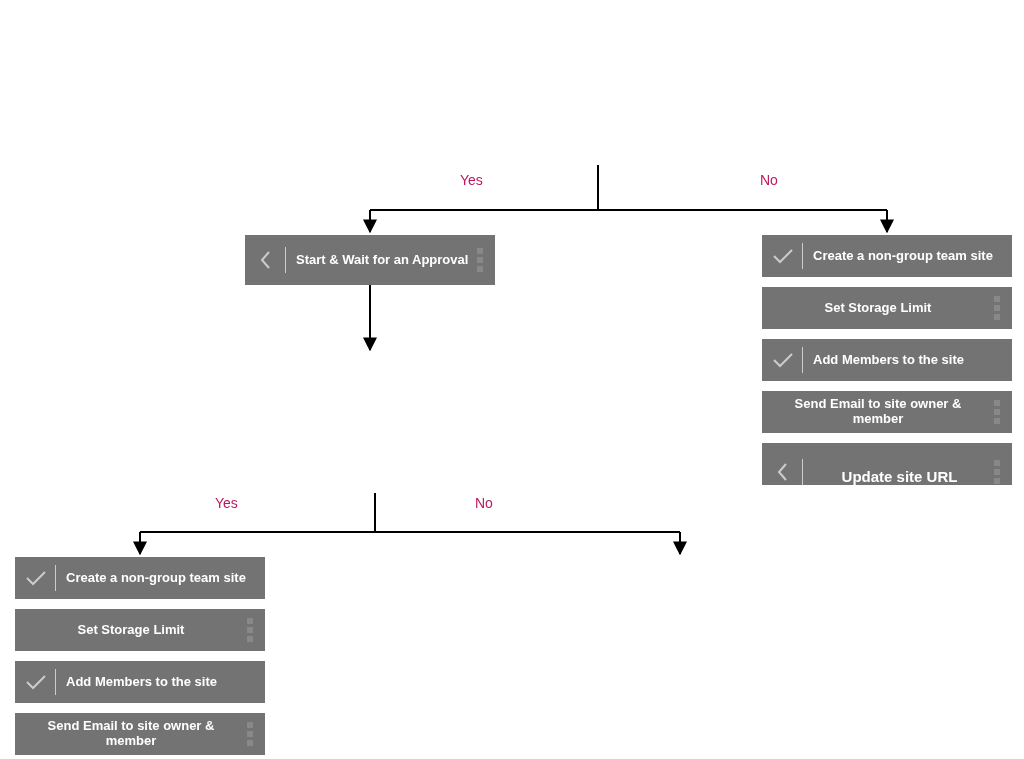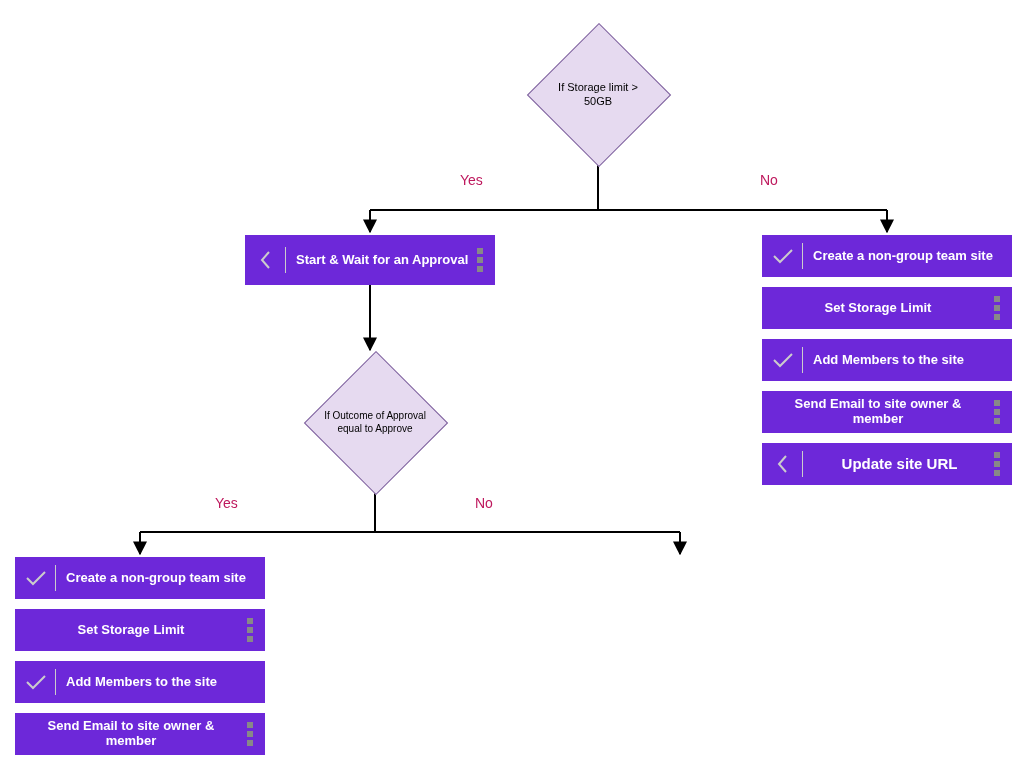--- a/index.html
+++ b/index.html
@@ -2,21 +2,21 @@
 <html><head>
 <meta charset="utf-8">
 <style>
   html,body{margin:0;padding:0;background:#fff;font-family:Arial,Helvetica,sans-serif;}
   .canvas{position:relative;width:1024px;height:759px;}
   svg.lines{position:absolute;left:0;top:0;width:1024px;height:759px;pointer-events:none;}
   .diamond{position:absolute;width:150px;height:100px;}
   .diamond .shape{position:absolute;left:25px;top:0;width:100px;height:100px;background:#e6daf0;border:1px solid #7a5c9a;transform:rotate(45deg);}
   .diamond .txt{position:absolute;left:0;top:0;width:150px;height:100px;display:flex;align-items:center;justify-content:center;text-align:center;font-size:11px;color:#000;padding:0 20px;box-sizing:border-box;line-height:1.3;}
   .lbl{position:absolute;font-size:14px;color:#be185d;}
-  .step{position:absolute;width:250px;height:42px;background:#6d28d9;color:#fff;display:flex;align-items:center;box-sizing:border-box;padding:0 10px 0 8px;}
+  .step{position:absolute;width:250px;height:42px;background:#737373;color:#fff;display:flex;align-items:center;box-sizing:border-box;padding:0 10px 0 8px;}
   .step .ico{width:26px;height:26px;display:flex;align-items:center;justify-content:center;flex:0 0 26px;}
   .step .sep{width:1px;height:26px;background:#ccc;margin:0 10px 0 6px;flex:0 0 1px;}
   .step .cap{flex:1;font-size:13px;font-weight:bold;line-height:1.15;text-align:center;}
   .step .cap.left{text-align:left;}
   .step .menu{width:8px;height:26px;display:flex;flex-direction:column;justify-content:center;gap:3px;flex:0 0 8px;margin-left:8px;}
   .step .menu span{width:6px;height:6px;background:#888;}
   .step.tall{height:50px;}
 </style>
 </head>
 <body>
@@ -36,24 +36,20 @@
     <path d="M887,210 L887,232" stroke="#000" stroke-width="2" fill="none" marker-end="url(#arrow)"></path>
 
     <path d="M370,285 L370,350" stroke="#000" stroke-width="2" fill="none" marker-end="url(#arrow)"></path>
 
     <path d="M375,493 L375,532" stroke="#000" stroke-width="2" fill="none"></path>
     <path d="M140,532 L680,532" stroke="#000" stroke-width="2" fill="none"></path>
     <path d="M140,532 L140,554" stroke="#000" stroke-width="2" fill="none" marker-end="url(#arrow)"></path>
     <path d="M680,532 L680,554" stroke="#000" stroke-width="2" fill="none" marker-end="url(#arrow)"></path>
   </svg>
 
-  <div class="diamond" style="left:523px;top:44px;">
-    <div class="shape"></div>
-    <div class="txt">If Storage limit &gt; 50GB</div>
-  </div>
   <div class="lbl" style="left:460px;top:172px;">Yes</div>
   <div class="lbl" style="left:760px;top:172px;">No</div>
 
   <div class="step tall" style="left:245px;top:235px;">
     <div class="ico">
       <svg width="14" height="20" viewBox="0 0 14 20">
           <path d="M10,2 L3,10 L10,18" stroke="#ccc" stroke-width="2" fill="none"></path>
         </svg>
     </div>
     <div class="sep"></div>
@@ -92,39 +88,35 @@
     <div class="cap left">Add Members to the site</div>
   </div>
   <div class="step" style="left:762px;top:391px;">
     <div class="cap">Send Email to site owner &amp; member</div>
     <div class="menu">
         <span></span>
         <span></span>
         <span></span>
       </div>
   </div>
-  <div class="step" style="left:762px;top:443px;">
+  <div class="step" style="left:762px;top:443px;align-items:flex-end;">
     <div class="ico">
       <svg width="14" height="20" viewBox="0 0 14 20">
           <path d="M10,2 L3,10 L10,18" stroke="#ccc" stroke-width="2" fill="none"></path>
         </svg>
     </div>
     <div class="sep"></div>
     <div class="cap" style="font-size:15px;">Update site URL</div>
     <div class="menu">
         <span></span>
         <span></span>
         <span></span>
       </div>
   </div>
 
-  <div class="diamond" style="left:300px;top:372px;">
-    <div class="shape"></div>
-    <div class="txt" style="font-size:10px;">If Outcome of Approval equal to Approve</div>
-  </div>
   <div class="lbl" style="left:215px;top:495px;">Yes</div>
   <div class="lbl" style="left:475px;top:495px;">No</div>
 
 
   <div class="step" style="left:15px;top:557px;">
     <div class="ico">
       <svg width="22" height="16" viewBox="0 0 22 16">
           <path d="M2,8 L8,14 L20,2" stroke="#ccc" stroke-width="2" fill="none"></path>
         </svg>
     </div>

